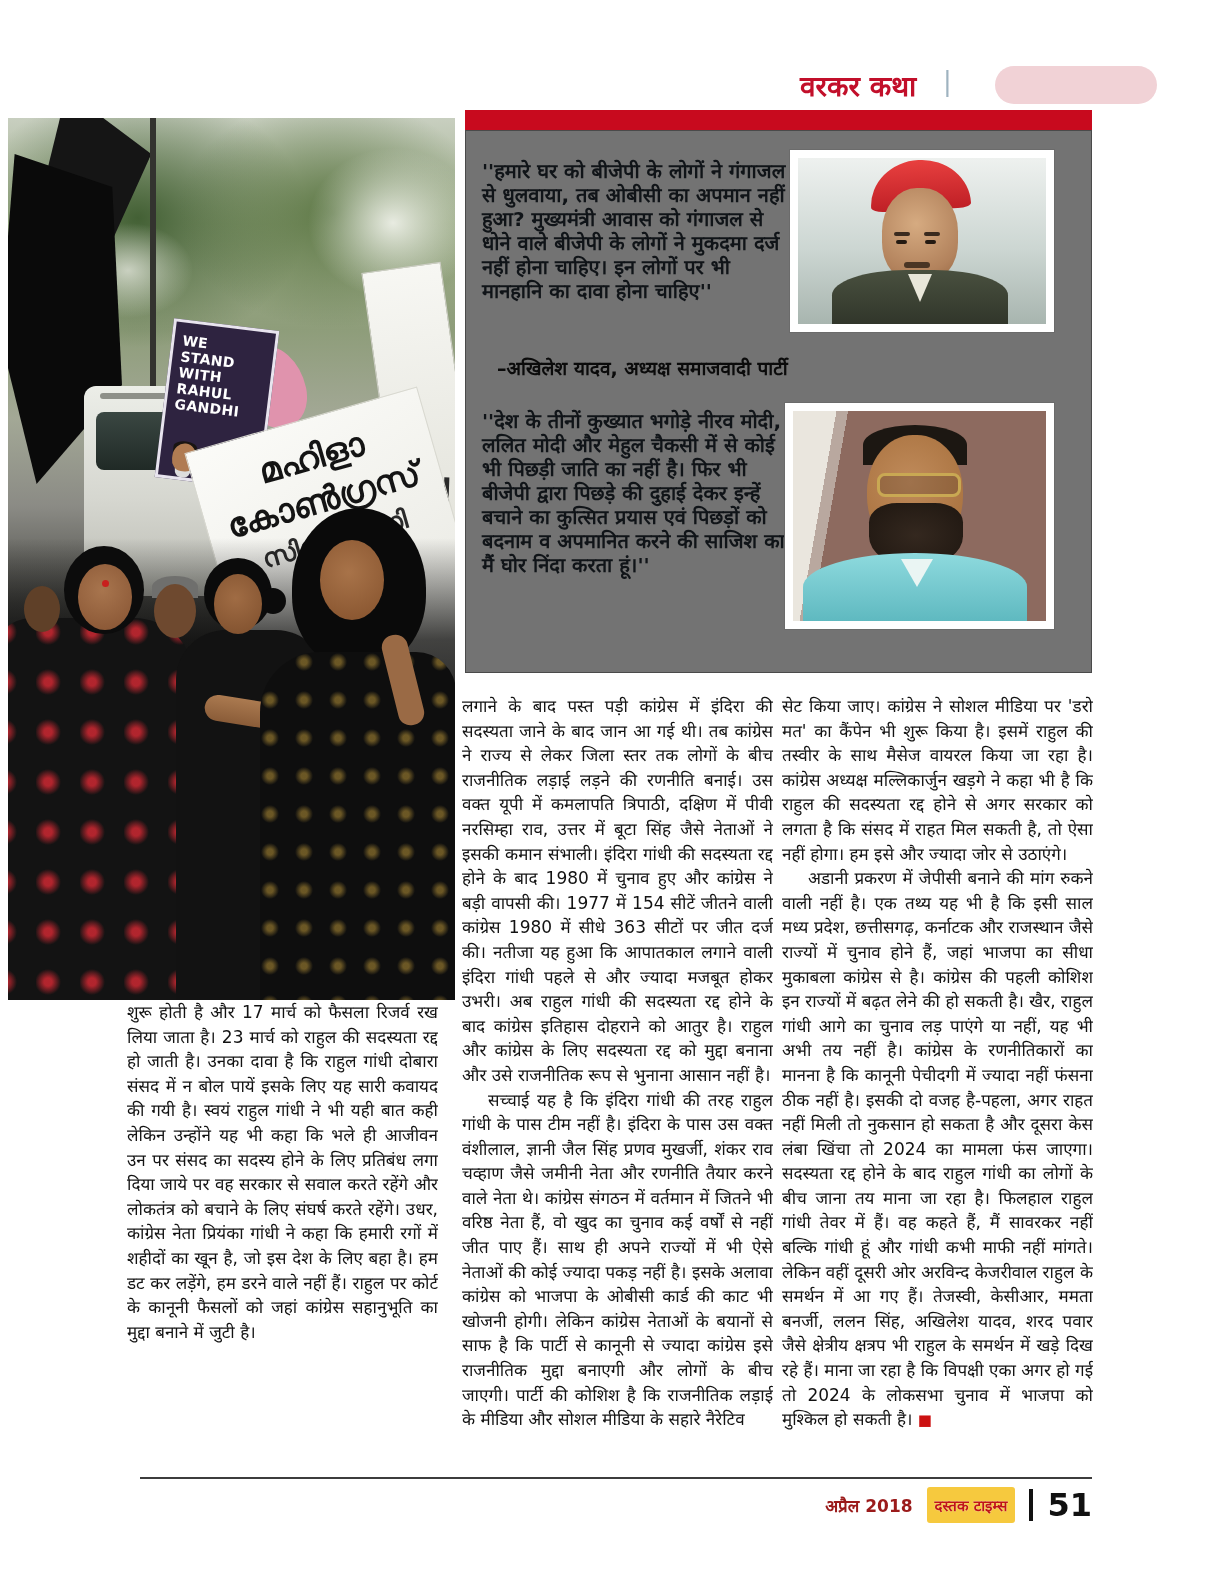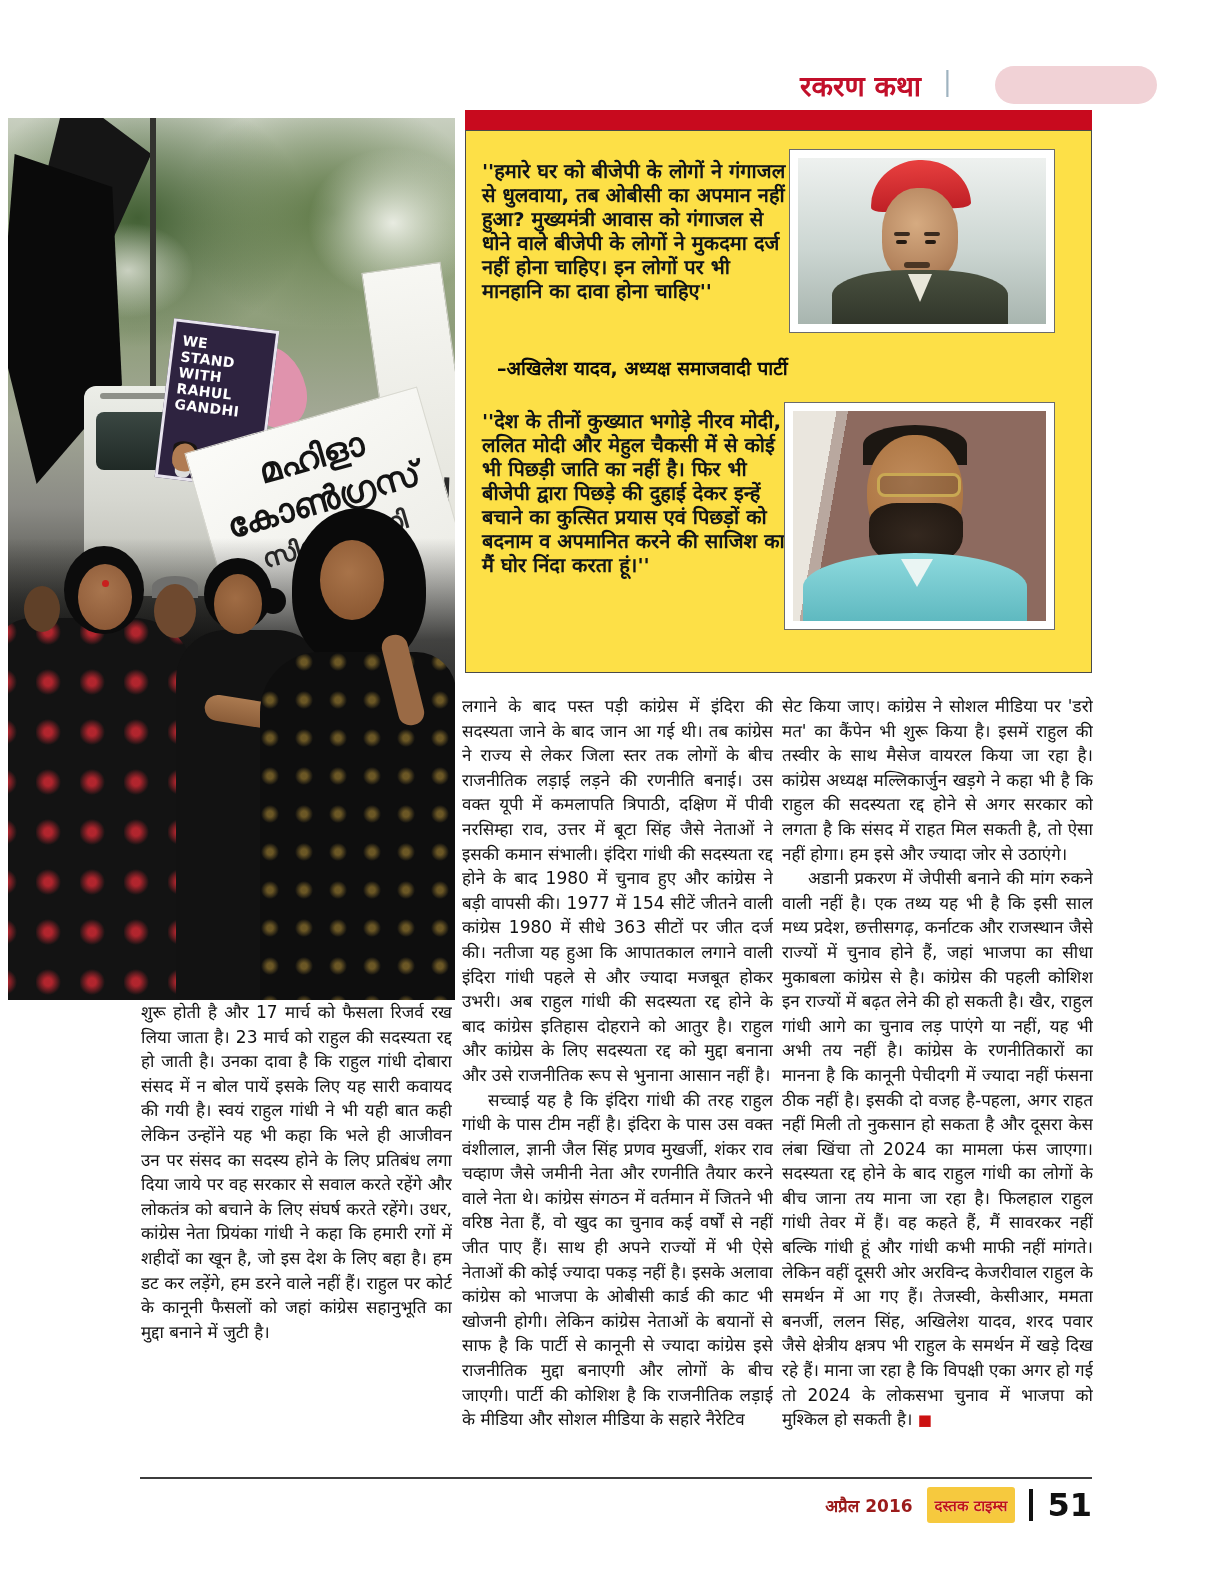--- a/index.html
+++ b/index.html
@@ -7,21 +7,21 @@
         font-family:"DejaVu Sans","Liberation Sans",sans-serif;color:#111;overflow:hidden;}
   .abs{position:absolute;}
 
   
   .section-label{left:800px;top:66px;font-size:28px;font-weight:bold;color:#c20f2a;}
   .hdr-divider{left:943px;top:66px;font-size:26px;color:#9fb3c0;font-weight:normal;}
   .masthead-pill{left:995px;top:66px;width:162px;height:38px;border-radius:19px;background:#f1d2d6;}
 
   
   .qbox-bar{left:465px;top:110px;width:627px;height:20px;background:#c80a1e;}
-  .qbox{left:465px;top:130px;width:625px;height:541px;background:#fde047;border:1px solid #4a4a4a;}
+  .qbox{left:465px;top:130px;width:625px;height:541px;background:#737373;border:1px solid #4a4a4a;}
   .q-text{position:absolute;width:308px;font-size:20px;line-height:24px;font-weight:700;color:#101418;}
   .q1-text{left:16px;top:28px;}
   .q2-text{left:16px;top:278px;}
   .q-attr{position:absolute;left:31px;font-size:19px;font-weight:700;color:#0b0b0b;}
   .q1-attr{top:224px;width:590px;}
   .q2-attr{top:498px;width:590px;}
   .pframe{position:absolute;background:#fff;border:1px solid #6b6b6b;padding:8px;}
   .pframe1{left:323px;top:18px;width:248px;height:166px;}
   .pframe2{left:318px;top:271px;width:253px;height:210px;}
   .pimg{position:relative;width:100%;height:100%;overflow:hidden;}
@@ -111,40 +111,40 @@
   .head-4{left:312px;top:422px;width:64px;height:80px;border-radius:50%;background:radial-gradient(circle at 45% 40%,#a87349,#84512c);}
   .arm-4{left:382px;top:516px;width:26px;height:92px;border-radius:12px;transform:rotate(-14deg);background:#9a6a45;}
   .body-4{left:252px;top:534px;width:196px;height:348px;background-color:#0e0e0e;border-radius:60px 40px 0 0;
           background-image:radial-gradient(circle at 10px 10px,rgba(200,160,60,.5) 3px,rgba(200,160,60,0) 9px);
           background-size:34px 38px;}
 
   
   .col{position:absolute;width:311px;text-align:justify;font-size:17px;line-height:24.6px;color:#121212;overflow:hidden;}
   .col p{margin:0;}
   .col p.indent{text-indent:26px;}
-  .col1{left:141px;top:1000px;height:466px;}
+  .col1{left:127px;top:1000px;height:466px;}
   .col2{left:462px;top:694px;height:772px;}
   .col3{left:782px;top:694px;height:772px;}
   .endmark{color:#cc1111;font-size:15px;}
 
   
   .foot-rule{left:140px;top:1477px;width:952px;height:2px;background:#3c3c3c;}
   .footer{left:760px;top:1483px;width:332px;height:44px;display:flex;align-items:center;justify-content:flex-end;gap:14px;}
   .foot-issue{font-size:17px;font-weight:bold;color:#9b1b1b;}
   .foot-logo{background:#f6c93e;color:#c01515;font-weight:bold;font-size:15px;padding:8px 8px;border-radius:3px;
              text-shadow:0 0 1px #fff;}
   .foot-sep{width:4px;height:32px;background:#111;}
   .foot-page{font-size:32px;font-weight:bold;color:#111;}
 </style>
 </head>
 <body>
 
 <div id="page">
 
-  <div class="abs section-label">रकरण कथा</div>
+  <div class="abs section-label">वरकर कथा</div>
   <div class="abs hdr-divider">|</div>
   <div class="abs masthead-pill"></div>
 
   <div class="abs qbox-bar"></div>
   <div class="abs qbox">
     <div class="q-text q1-text">''हमारे घर को बीजेपी के लोगों ने गंगाजल से धुलवाया, तब ओबीसी का अपमान नहीं हुआ? मुख्यमंत्री आवास को गंगाजल से धोने वाले बीजेपी के लोगों ने मुकदमा दर्ज नहीं होना चाहिए। इन लोगों पर भी मानहानि का दावा होना चाहिए''</div>
     <div class="pframe pframe1">
       <div class="pimg">
         <div class="p1-bg"></div>
         <div class="p1-cap"></div>
@@ -233,19 +233,19 @@
     <p class="indent">सच्चाई यह है कि इंदिरा गांधी की तरह राहुल गांधी के पास टीम नहीं है। इंदिरा के पास उस वक्त वंशीलाल, ज्ञानी जैल सिंह प्रणव मुखर्जी, शंकर राव चव्हाण जैसे जमीनी नेता और रणनीति तैयार करने वाले नेता थे। कांग्रेस संगठन में वर्तमान में जितने भी वरिष्ठ नेता हैं, वो खुद का चुनाव कई वर्षों से नहीं जीत पाए हैं। साथ ही अपने राज्यों में भी ऐसे नेताओं की कोई ज्यादा पकड़ नहीं है। इसके अलावा कांग्रेस को भाजपा के ओबीसी कार्ड की काट भी खोजनी होगी। लेकिन कांग्रेस नेताओं के बयानों से साफ है कि पार्टी से कानूनी से ज्यादा कांग्रेस इसे राजनीतिक मुद्दा बनाएगी और लोगों के बीच जाएगी। पार्टी की कोशिश है कि राजनीतिक लड़ाई के मीडिया और सोशल मीडिया के सहारे नैरेटिव</p>
   </div>
   <div class="col col3">
     <p>सेट किया जाए। कांग्रेस ने सोशल मीडिया पर 'डरो मत' का कैंपेन भी शुरू किया है। इसमें राहुल की तस्वीर के साथ मैसेज वायरल किया जा रहा है। कांग्रेस अध्यक्ष मल्लिकार्जुन खड़गे ने कहा भी है कि राहुल की सदस्यता रद्द होने से अगर सरकार को लगता है कि संसद में राहत मिल सकती है, तो ऐसा नहीं होगा। हम इसे और ज्यादा जोर से उठाएंगे।</p>
     <p class="indent"><span>अडानी प्रकरण में जेपीसी बनाने की मांग रुकने वाली नहीं है। एक तथ्य यह भी है कि इसी साल मध्य प्रदेश, छत्तीसगढ़, कर्नाटक और राजस्थान जैसे राज्यों में चुनाव होने हैं, जहां भाजपा का सीधा मुकाबला कांग्रेस से है। कांग्रेस की पहली कोशिश इन राज्यों में बढ़त लेने की हो सकती है। खैर, राहुल गांधी आगे का चुनाव लड़ पाएंगे या नहीं, यह भी अभी तय नहीं है। कांग्रेस के रणनीतिकारों का मानना है कि कानूनी पेचीदगी में ज्यादा नहीं फंसना ठीक नहीं है। इसकी दो वजह है-पहला, अगर राहत नहीं मिली तो नुकसान हो सकता है और दूसरा केस लंबा खिंचा तो 2024 का मामला फंस जाएगा। सदस्यता रद्द होने के बाद राहुल गांधी का लोगों के बीच जाना तय माना जा रहा है। फिलहाल राहुल गांधी तेवर में हैं। वह कहते हैं, मैं सावरकर नहीं बल्कि गांधी हूं और गांधी कभी माफी नहीं मांगते। लेकिन वहीं दूसरी ओर अरविन्द केजरीवाल राहुल के समर्थन में आ गए हैं। तेजस्वी, केसीआर, ममता बनर्जी, ललन सिंह, अखिलेश यादव, शरद पवार जैसे क्षेत्रीय क्षत्रप भी राहुल के समर्थन में खड़े दिख रहे हैं। माना जा रहा है कि विपक्षी एका अगर हो गई तो 2024 के लोकसभा चुनाव में भाजपा को मुश्किल हो सकती है।</span>
       <span class="endmark">■</span></p>
   </div>
 
   <div class="abs foot-rule"></div>
   <div class="abs footer">
-    <span class="foot-issue">अप्रैल 2016</span>
+    <span class="foot-issue">अप्रैल 2018</span>
     <span class="foot-logo">दस्तक टाइम्स</span>
     <span class="foot-sep"></span>
     <span class="foot-page">51</span>
   </div>
 
 </div>
 
 </body></html>

